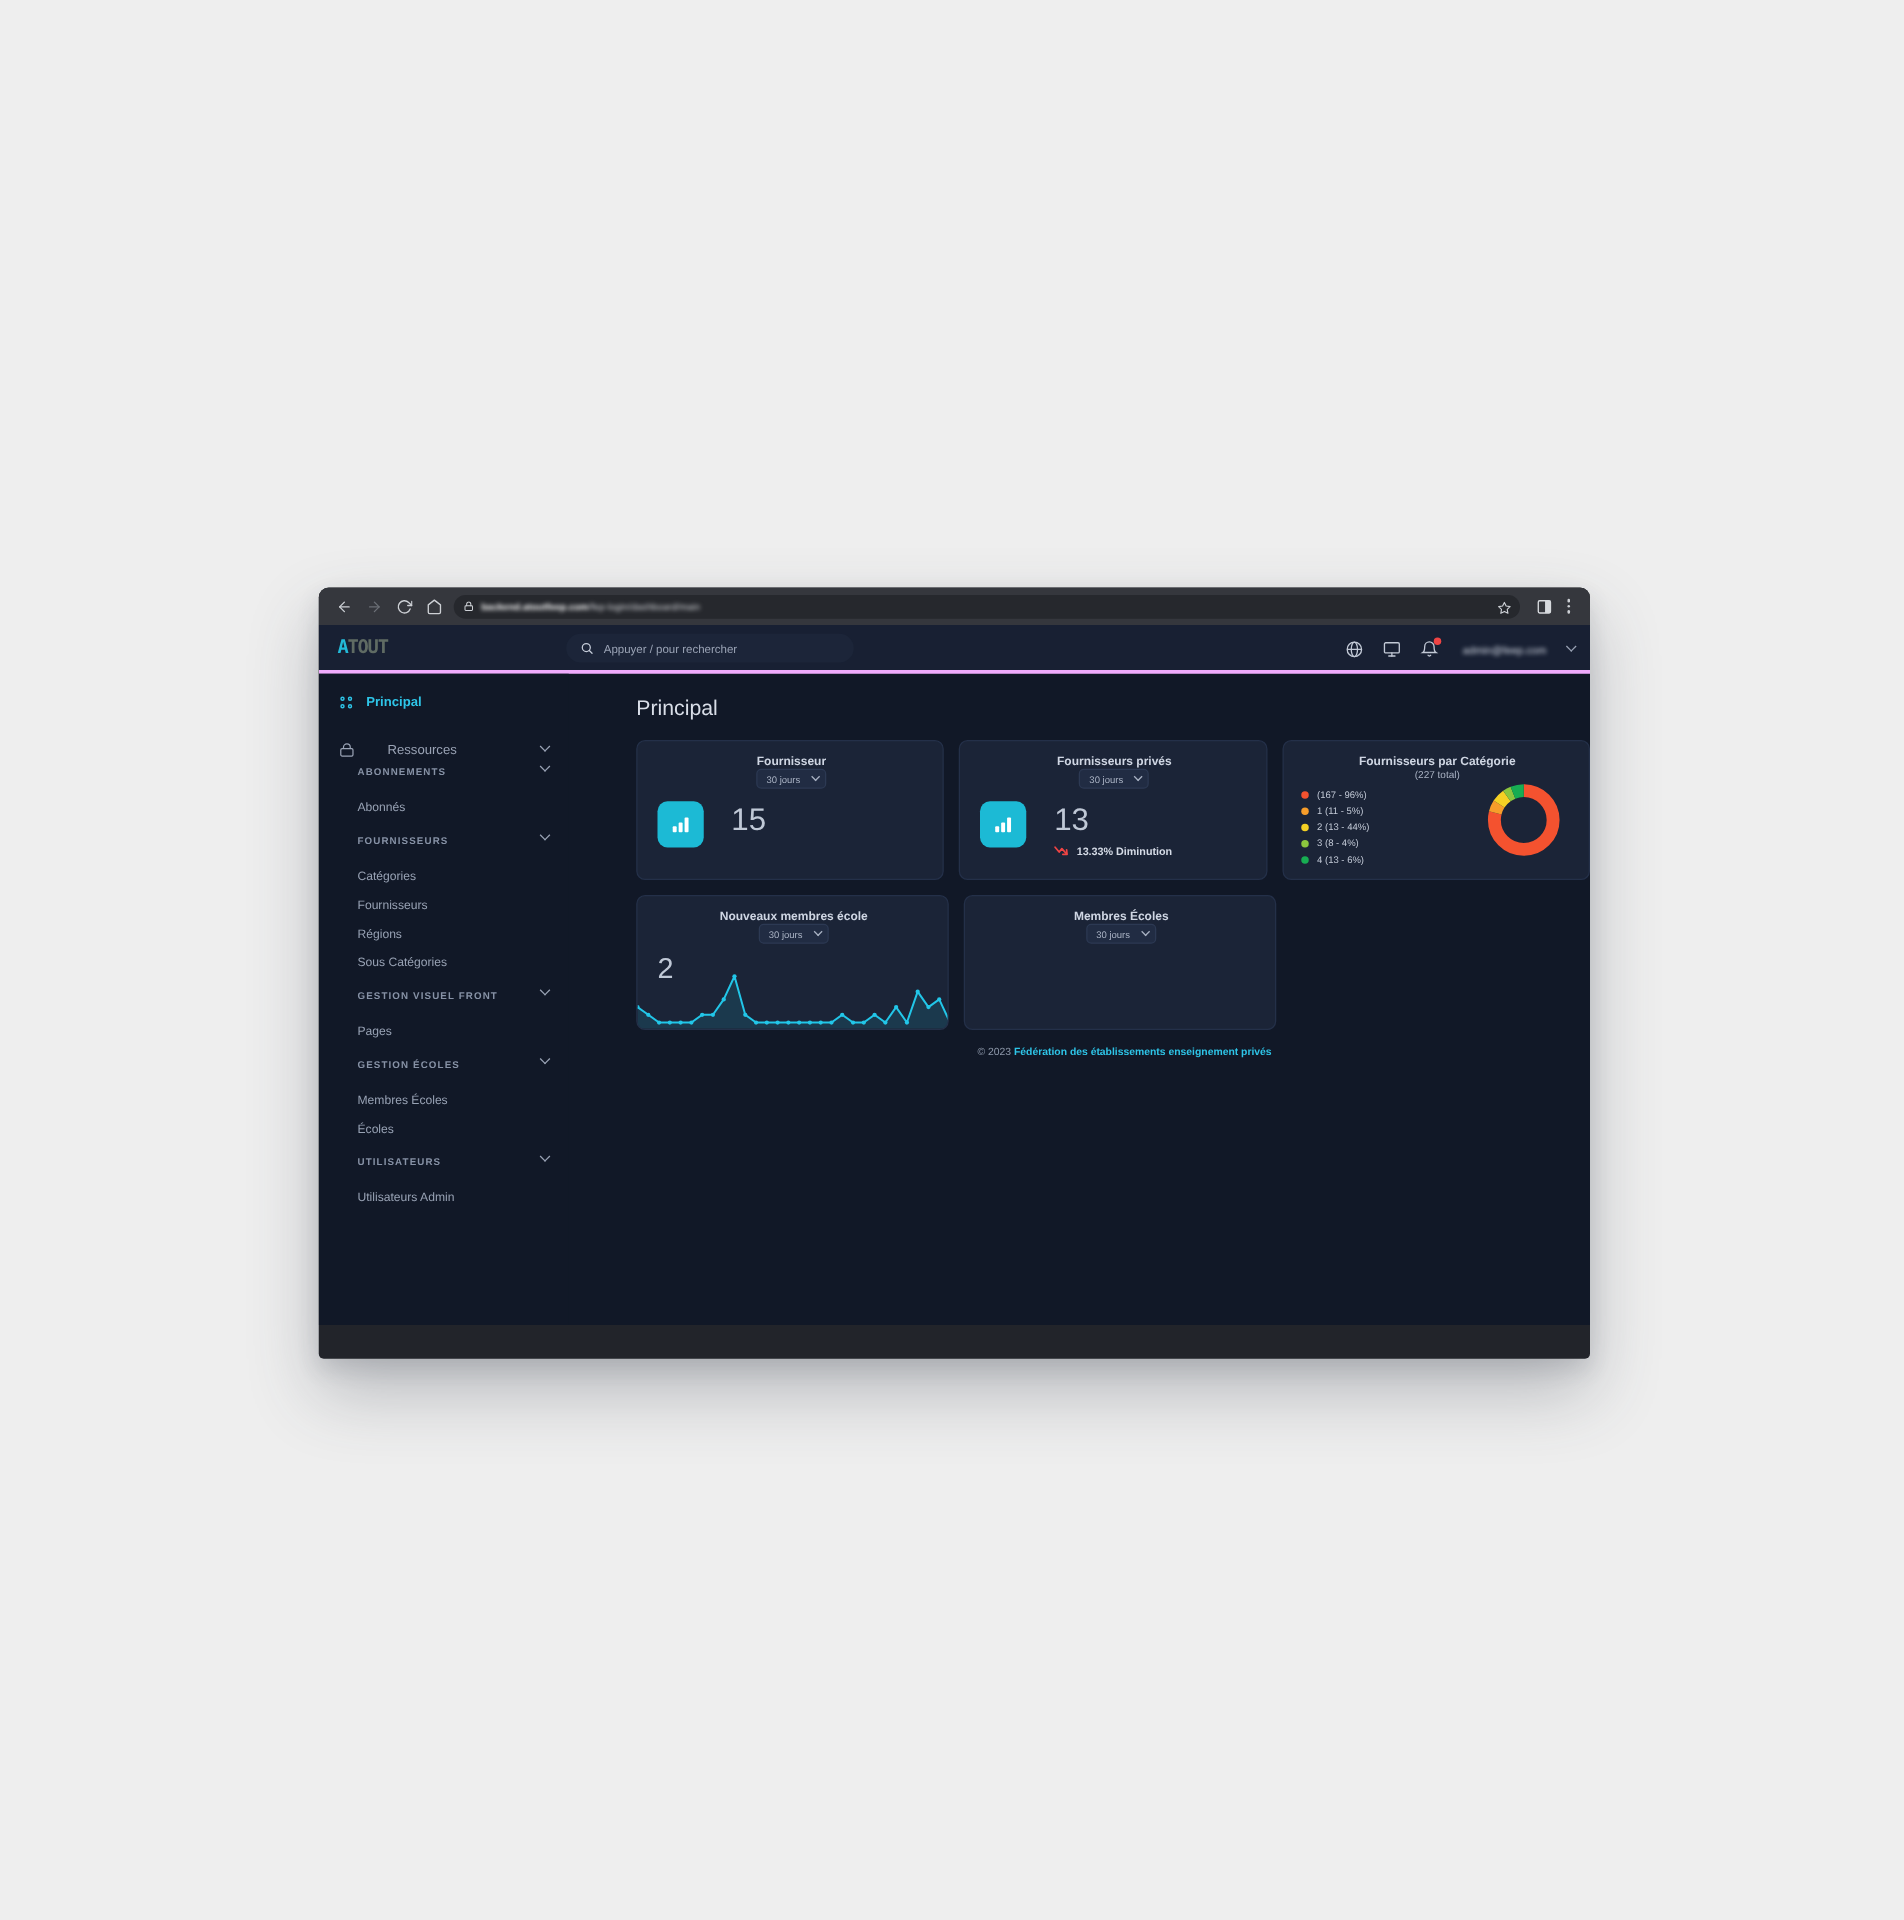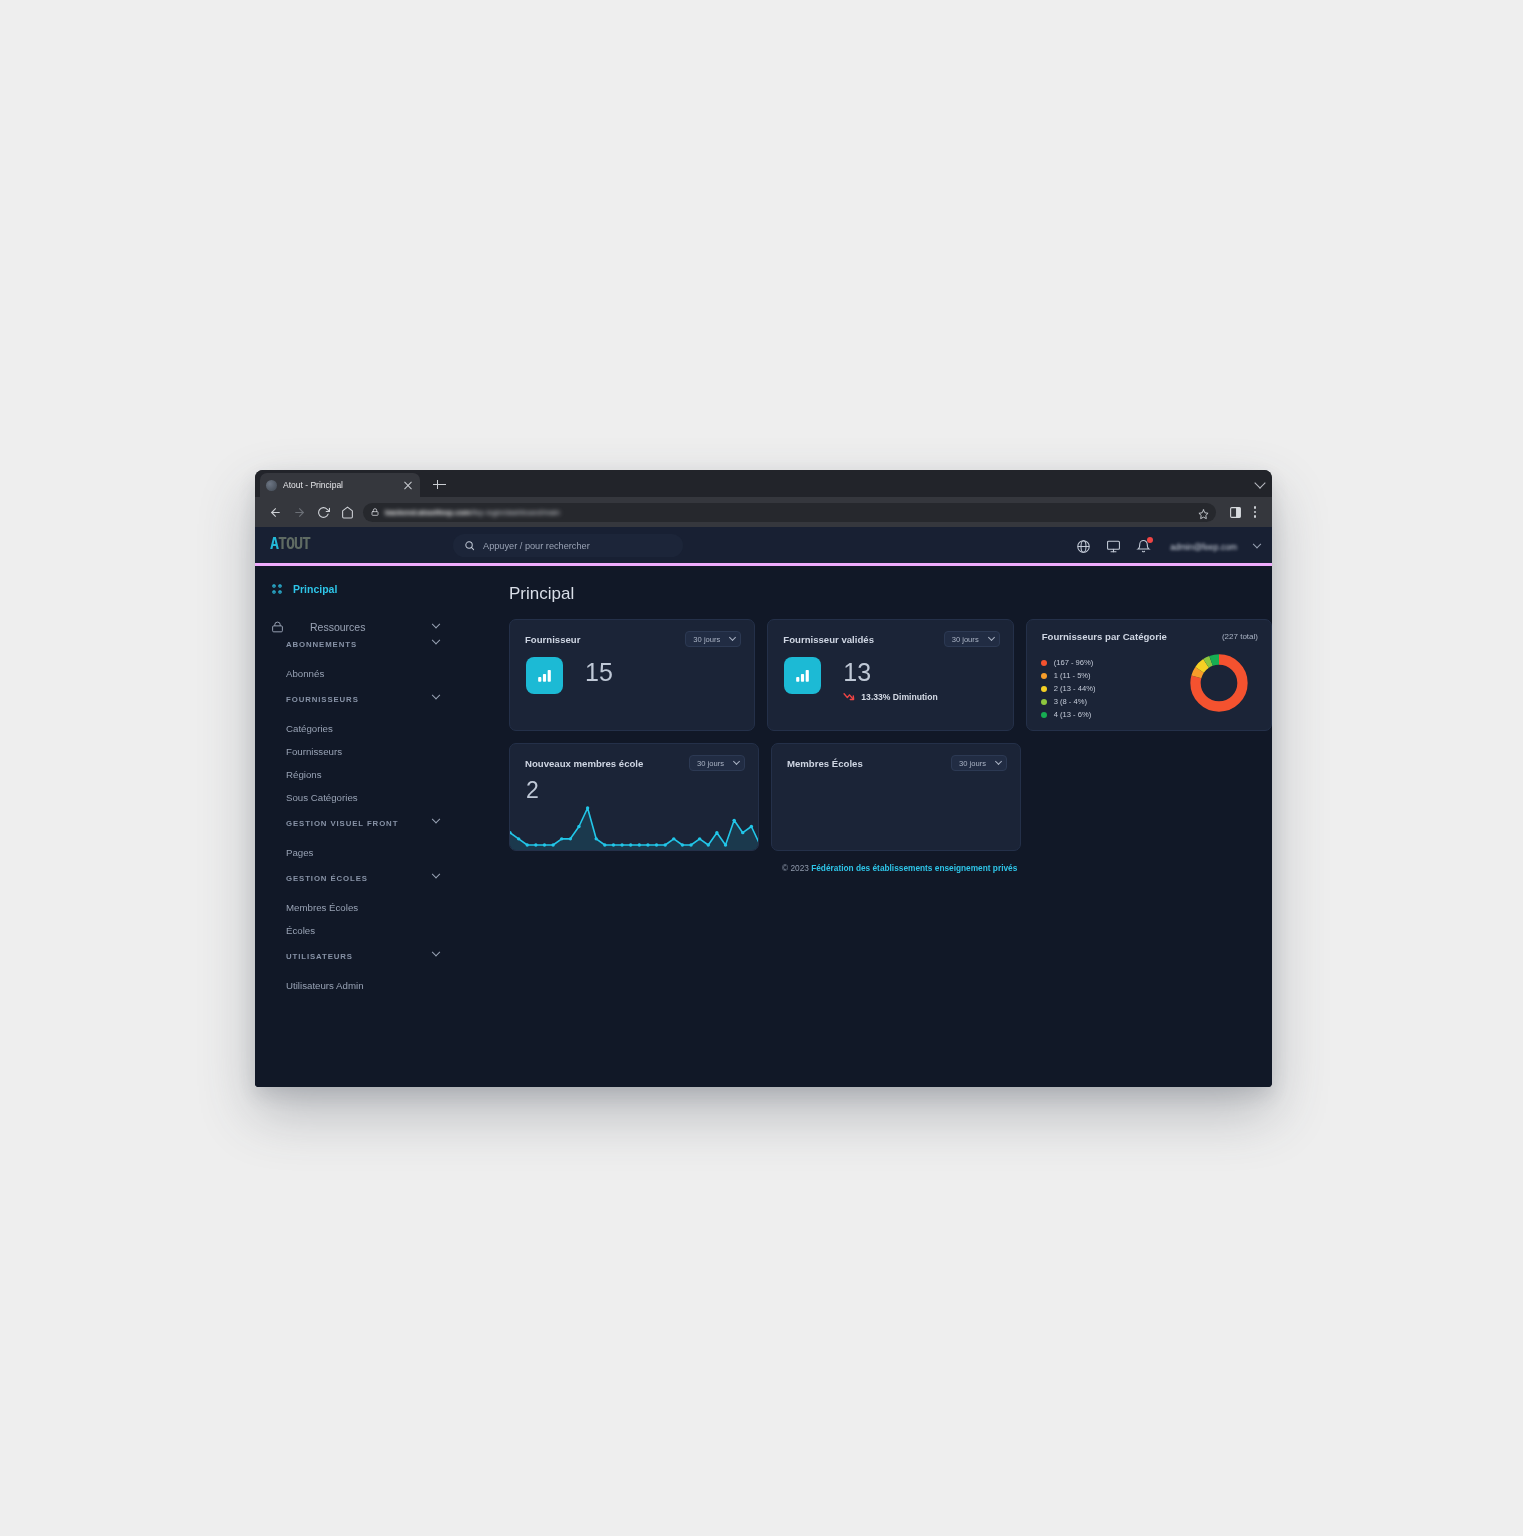--- a/index.html
+++ b/index.html
@@ -223,20 +223,21 @@
 
   .card {
     background: #1b2437;
     border: 1px solid #243049;
     border-radius: 7px;
     position: relative;
   }
   .card-head {
     display: flex; align-items: center; justify-content: space-between;
     padding: 11px 13px 0 15px;
+    flex-direction: column;
   }
   .card-title {
     font-size: 9.6px; font-weight: 700; color: #cfd6e3;
   }
   .chip {
     background: #212c43;
     border: 1px solid #2c3953;
     border-radius: 4px;
     height: 16px; min-width: 56px;
     display: flex; align-items: center; justify-content: space-between;
@@ -290,29 +291,20 @@
     font-size: 8.3px; color: #8f99ab;
     padding-left: 273px; margin-top: 10px;
   }
   #footer b { color: #2ec5e8; font-weight: 700; }
 </style>
 </head>
 <body>
 
 <div id="browser-window">
 
-  <div id="tab-strip">
-    <div id="browser-tab">
-      <div id="favicon"></div>
-      <div id="tab-title">Atout - Principal</div>
-      <div id="tab-close"></div>
-    </div>
-    <div id="new-tab"></div>
-    <div id="win-caret"></div>
-  </div>
 
   <div id="addr-bar">
     <div class="nav-btn">
       <svg width="13" height="13" viewBox="0 0 24 24" fill="none" stroke="currentColor" stroke-width="2" stroke-linecap="round" stroke-linejoin="round">
           <line x1="19" y1="12" x2="5" y2="12"></line>
           <polyline points="12 19 5 12 12 5"></polyline>
         </svg>
     </div>
     <div class="nav-btn disabled">
       <svg width="13" height="13" viewBox="0 0 24 24" fill="none" stroke="currentColor" stroke-width="2" stroke-linecap="round" stroke-linejoin="round">
@@ -506,21 +498,21 @@
                 </svg>
             </div>
             <div>
               <div class="stat-num">15</div>
             </div>
           </div>
         </div>
 
         <div class="card" id="card-valides">
           <div class="card-head">
-            <span class="card-title">Fournisseur validés</span>
+            <span class="card-title">Fournisseurs privés</span>
             <span class="chip">
               <span class="chip-label">30 jours</span>
               <span class="chip-caret"></span>
             </span>
           </div>
           <div class="stat-body">
             <div class="stat-icon">
               <svg width="19" height="19" viewBox="0 0 24 24" fill="#ffffff">
                   <rect x="4" y="14" width="4" height="6" rx="1"></rect>
                   <rect x="10" y="10" width="4" height="10" rx="1"></rect>

